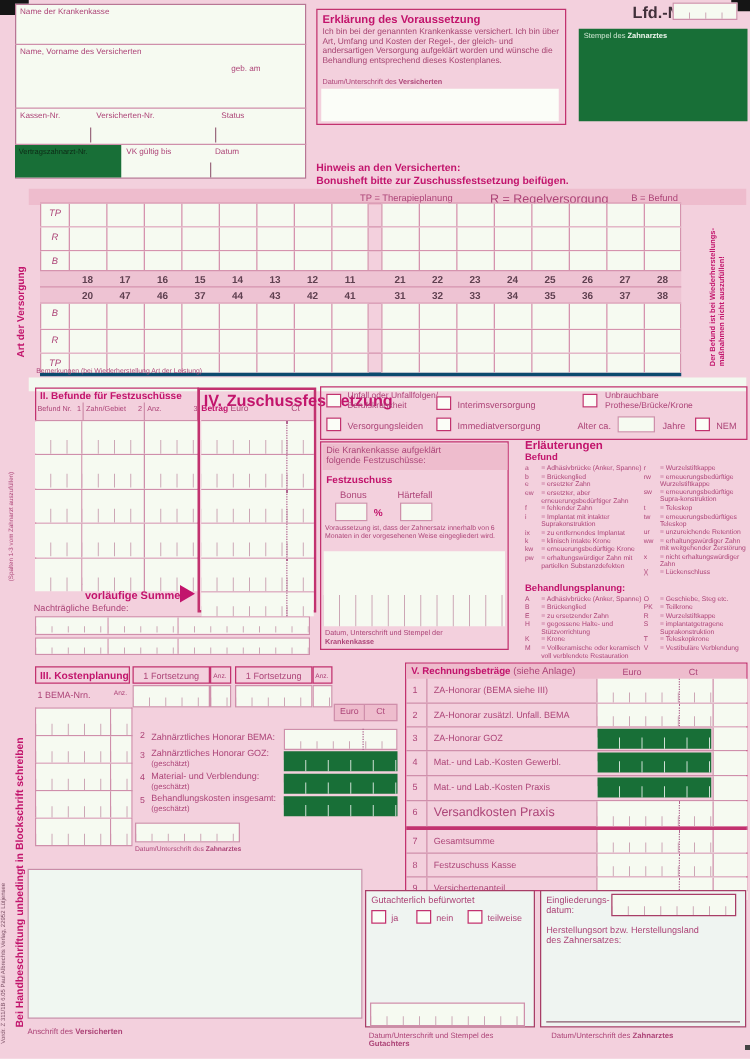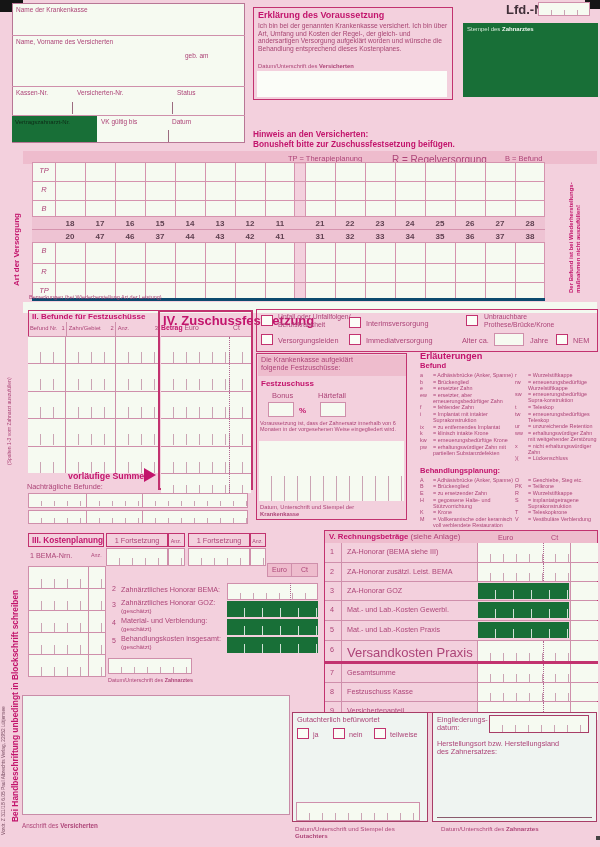--- a/index.html
+++ b/index.html
@@ -587,21 +587,21 @@
         <span class="m" style="position:absolute;left:5px;top:4px;font-size:7.2px">1</span>
         <i style="position:absolute;left:16px;top:0;height:100%;border-left:1px solid #cf8fab"></i>
         <span class="m nw" style="position:absolute;left:22px;top:4px;font-size:7.2px">ZA-Honorar (BEMA siehe III)</span>
         <i class="comb" style="position:absolute;left:152px;top:0;width:93px;height:100%;border-left:1px solid #cf8fab"></i>
         <i class="dotl" style="position:absolute;left:218px;top:0;height:100%"></i>
         <i class="f" style="position:absolute;left:245px;top:0;width:27px;height:100%;border-top:none;border-bottom:none;border-right:none"></i>
       </div>
     <div style="position:relative;height:18px;border-bottom:1px solid #cf8fab">
         <span class="m" style="position:absolute;left:5px;top:4px;font-size:7.2px">2</span>
         <i style="position:absolute;left:16px;top:0;height:100%;border-left:1px solid #cf8fab"></i>
-        <span class="m nw" style="position:absolute;left:22px;top:4px;font-size:7.2px">ZA-Honorar zusätzl. Leist. BEMA</span>
+        <span class="m nw" style="position:absolute;left:22px;top:4px;font-size:7.2px">ZA-Honorar zusätzl. Unfall. BEMA</span>
         <i class="comb" style="position:absolute;left:152px;top:0;width:93px;height:100%;border-left:1px solid #cf8fab"></i>
         <i class="dotl" style="position:absolute;left:218px;top:0;height:100%"></i>
         <i class="f" style="position:absolute;left:245px;top:0;width:27px;height:100%;border-top:none;border-bottom:none;border-right:none"></i>
       </div>
     <div style="position:relative;height:18px;border-bottom:1px solid #cf8fab">
         <span class="m" style="position:absolute;left:5px;top:4px;font-size:7.2px">3</span>
         <i style="position:absolute;left:16px;top:0;height:100%;border-left:1px solid #cf8fab"></i>
         <span class="m nw" style="position:absolute;left:22px;top:4px;font-size:7.2px">ZA-Honorar GOZ</span>
         <i class="grnbar" style="position:absolute;left:153px;top:1px;width:91px;height:16px"></i>
         <i class="f" style="position:absolute;left:245px;top:0;width:27px;height:100%;border-top:none;border-bottom:none;border-right:none"></i>
@@ -616,21 +616,21 @@
     <div style="position:relative;height:19px;border-bottom:1px solid #cf8fab">
         <span class="m" style="position:absolute;left:5px;top:4px;font-size:7.2px">5</span>
         <i style="position:absolute;left:16px;top:0;height:100%;border-left:1px solid #cf8fab"></i>
         <span class="m nw" style="position:absolute;left:22px;top:4px;font-size:7.2px">Mat.- und Lab.-Kosten Praxis</span>
         <i class="grnbar" style="position:absolute;left:153px;top:1px;width:91px;height:16px"></i>
         <i class="f" style="position:absolute;left:245px;top:0;width:27px;height:100%;border-top:none;border-bottom:none;border-right:none"></i>
       </div>
     <div style="position:relative;height:20px">
         <span class="m" style="position:absolute;left:5px;top:4px;font-size:7.2px">6</span>
         <i style="position:absolute;left:16px;top:0;height:100%;border-left:1px solid #cf8fab"></i>
-        <span class="m nw" style="position:absolute;left:22px;top:4px;font-size:13px">Versandkosten Praxis</span>
+        <span class="m nw" style="position:absolute;left:22px;top:4px;font-size:10px">Versandkosten Praxis</span>
         <i class="comb" style="position:absolute;left:152px;top:0;width:93px;height:100%;border-left:1px solid #cf8fab"></i>
         <i class="dotl" style="position:absolute;left:218px;top:0;height:100%"></i>
         <i class="f" style="position:absolute;left:245px;top:0;width:27px;height:100%;border-top:none;border-bottom:none;border-right:none"></i>
       </div>
     <div style="height:3px;background:#c2326f"></div>
     <div style="position:relative;height:18px;border-bottom:1px solid #cf8fab">
         <span class="m" style="position:absolute;left:5px;top:4px;font-size:7.2px">7</span>
         <i style="position:absolute;left:16px;top:0;height:100%;border-left:1px solid #cf8fab"></i>
         <span class="m nw" style="position:absolute;left:22px;top:4px;font-size:7.2px">Gesamtsumme</span>
         <i class="comb" style="position:absolute;left:152px;top:0;width:93px;height:100%;border-left:1px solid #cf8fab"></i>

